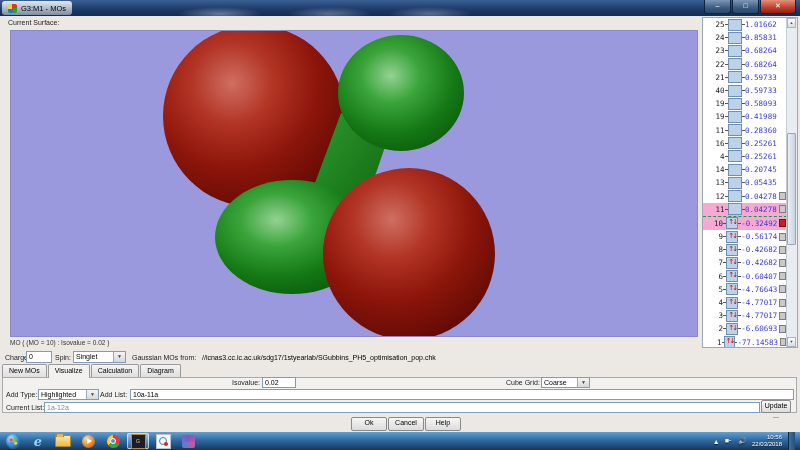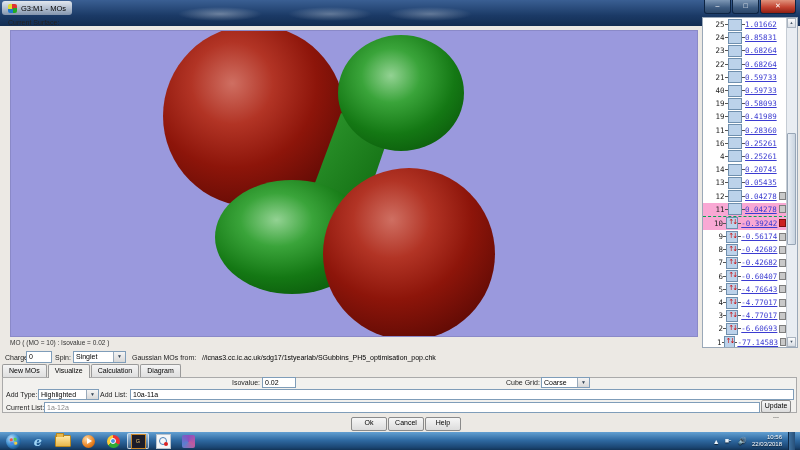--- a/index.html
+++ b/index.html
@@ -1,20 +1,20 @@
 <!DOCTYPE html>
 <html><head>
 <meta charset="utf-8">
 <style>
   html,body{margin:0;padding:0;}
   .screen{position:relative;width:800px;height:450px;overflow:hidden;
     font-family:"Liberation Sans",sans-serif;background:#ece9e4;font-size:8px;color:#111;}
 
   
-  .titlebar{position:absolute;left:0;top:0;width:800px;height:26px;
+  .titlebar{position:absolute;left:0;top:0;width:800px;height:16px;
     background:
       radial-gradient(60px 10px at 220px 14px,rgba(255,255,255,.35),rgba(255,255,255,0) 70%),
       radial-gradient(60px 10px at 330px 14px,rgba(255,255,255,.3),rgba(255,255,255,0) 70%),
       radial-gradient(60px 10px at 430px 14px,rgba(255,255,255,.3),rgba(255,255,255,0) 70%),
       linear-gradient(180deg,#3a5f93,#1b3a66 60%,#122c52);}
   .titlebar .t-left{position:absolute;left:2px;top:1px;height:14px;display:flex;align-items:center;
     padding:0 6px;background:linear-gradient(180deg,rgba(255,255,255,.85),rgba(255,255,255,.45));
     border-radius:3px;}
   .win-ico{width:9px;height:9px;margin-right:4px;background:
       conic-gradient(#d33 0 25%,#2a2 25% 50%,#27c 50% 75%,#dd3 75%);border-radius:2px;}
@@ -47,21 +47,21 @@
     border:1px solid #9aa8b8;box-sizing:border-box;}
   .mo-rows{position:absolute;left:0;top:0;right:10px;bottom:0;overflow:hidden;}
   .mo-row{display:flex;align-items:center;height:13.2px;padding-left:10px;}
   .mo-row.hl{background:#f9a8d4;}
   .mo-row.sep{border-top:1px dashed #00a550;}
   .mo-num{width:13px;text-align:right;font:7.5px "DejaVu Sans Mono",monospace;color:#222;}
   .tie{width:4px;border-top:1px solid #555;height:0;}
   .mo-box{width:13px;height:10px;background:#bcd2ea;border:1px solid #6f8fae;
     font-size:7px;line-height:9px;text-align:center;letter-spacing:-2px;color:#cc0000;
     font-family:"DejaVu Sans",sans-serif;}
-  .mo-energy{flex:1;text-align:center;font:7.5px "DejaVu Sans Mono",monospace;color:#3b3bd1;padding-right:2px;text-decoration:underline;}
+  .mo-energy{flex:1;text-align:center;font:7.5px "DejaVu Sans Mono",monospace;color:#3b3bd1;padding-right:2px;}
   .mo-ind{width:6px;height:6px;background:#c9c9c9;border:1px solid #7e7e7e;margin-right:1px;}
   .mo-ind.red{background:#cc2020;border-color:#7a0f0f;}
   
   .sbar{position:absolute;right:0;top:0;width:10px;bottom:0;background:#e9edf2;border-left:1px solid #c5ccd4;}
   .sarrow{position:absolute;left:0;width:9px;height:10px;background:linear-gradient(180deg,#fdfdfd,#d8dde4);
     border:1px solid #aab4c0;box-sizing:border-box;font-size:4px;text-align:center;line-height:8px;color:#456;}
   .sthumb{position:absolute;left:0;width:9px;background:linear-gradient(90deg,#e9eef4,#c9d4e0);
     border:1px solid #98a6b6;box-sizing:border-box;border-radius:1px;}
 
   
@@ -297,21 +297,21 @@
     <span class="mo-box"></span>
     <span class="tie"></span>
     <span class="mo-energy">0.04278</span>
     <span class="mo-ind"></span>
   </div>
         <div class="mo-row hl sep">
     <span class="mo-num">10</span>
     <span class="tie"></span>
     <span class="mo-box">↑↓</span>
     <span class="tie"></span>
-    <span class="mo-energy">-0.39242</span>
+    <span class="mo-energy">-0.32492</span>
     <span class="mo-ind red"></span>
   </div>
         <div class="mo-row">
     <span class="mo-num">9</span>
     <span class="tie"></span>
     <span class="mo-box">↑↓</span>
     <span class="tie"></span>
     <span class="mo-energy">-0.56174</span>
     <span class="mo-ind"></span>
   </div>

